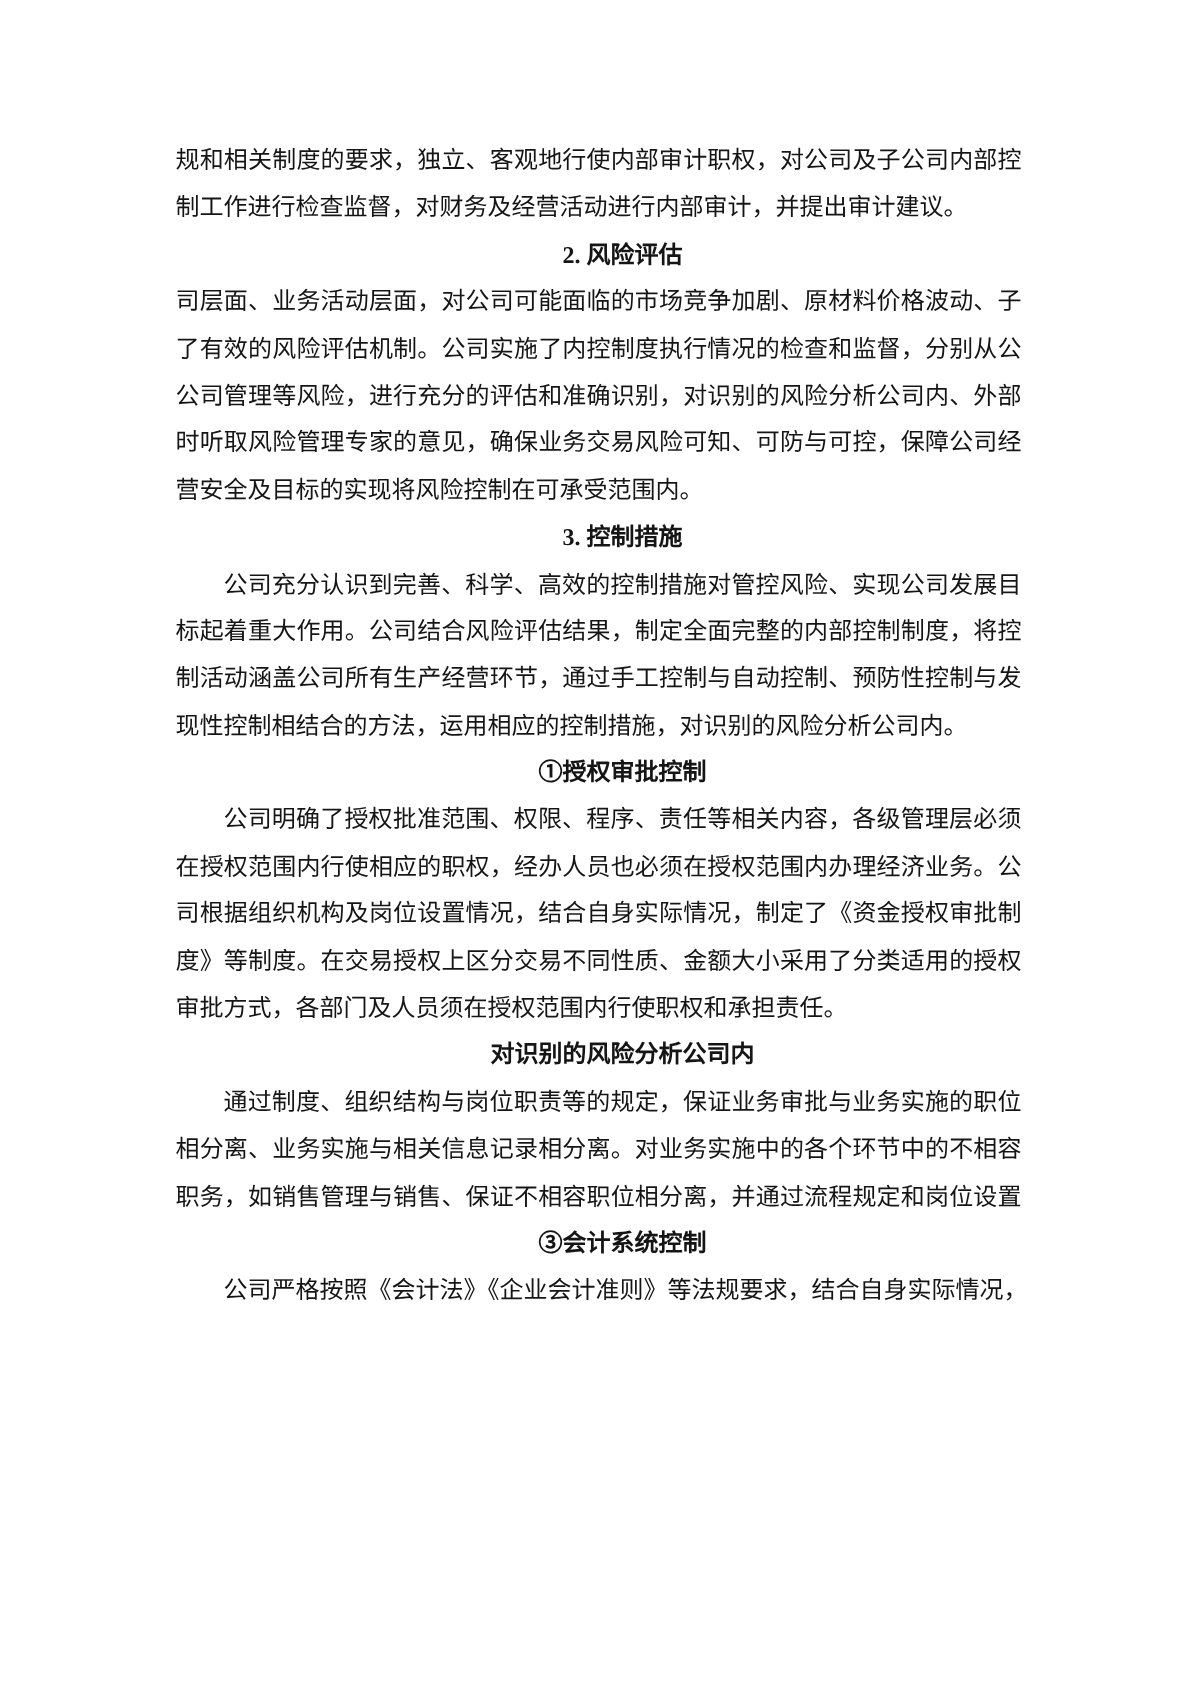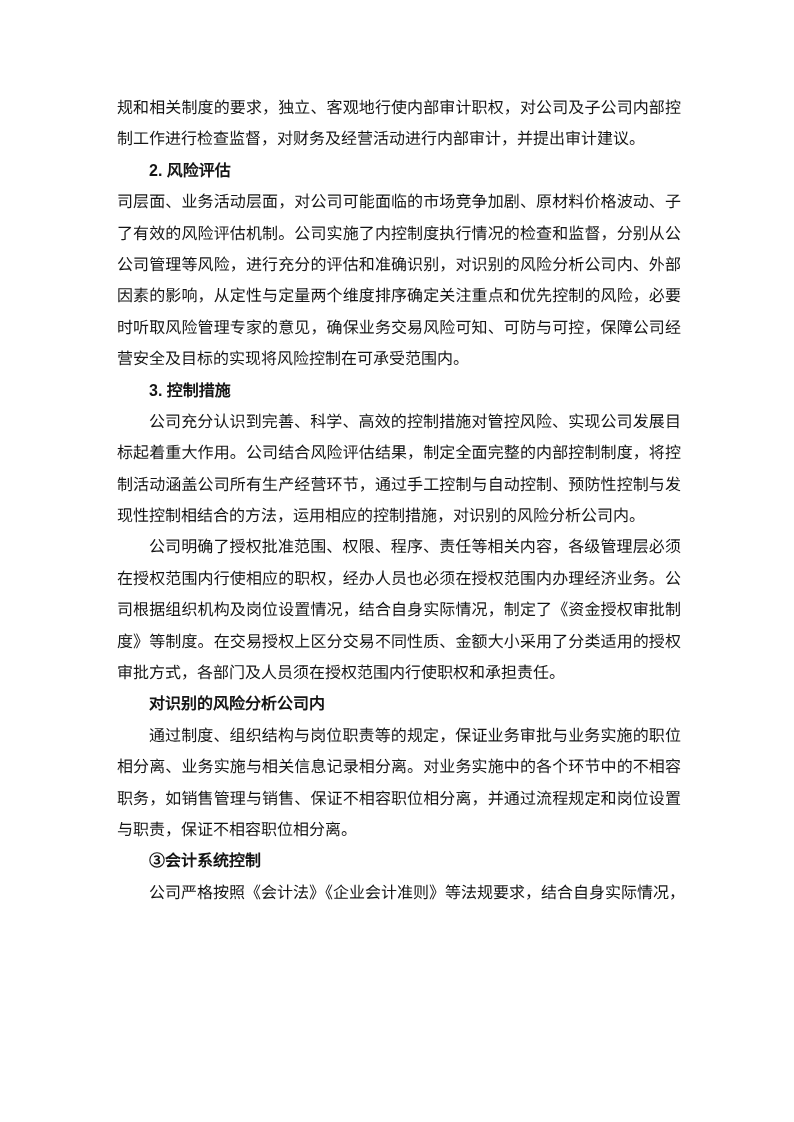--- a/index.html
+++ b/index.html
@@ -7,21 +7,21 @@
     margin: 0;
     padding: 0;
     background: #ffffff;
   }
   .page {
     position: relative;
     width: 794px;
     height: 1122px;
     background: #ffffff;
     overflow: hidden;
-    font-family: Liberation Sans, sans-serif;
+    font-family: Liberation Serif, serif;
     color: #151515;
   }
   .doc-body {
     position: absolute;
     left: 117px;
     top: 92px;
     width: 564px;
   }
   .line {
     height: 31.4px;
@@ -33,47 +33,47 @@
   .line.fill {
     white-space: normal;
     text-align: justify;
     text-align-last: justify;
   }
   .line.indent {
     text-indent: 32px;
   }
   .line.bold {
     font-weight: bold;
+    text-align: center;
   }
 </style>
 </head>
 <body>
 
 <div class="page">
   <div class="doc-body">
       <div class="line fill">规和相关制度的要求，独立、客观地行使内部审计职权，对公司及子公司内部控</div>
       <div class="line">制工作进行检查监督，对财务及经营活动进行内部审计，并提出审计建议。</div>
       <div class="line indent bold">2. 风险评估</div>
       <div class="line fill">司层面、业务活动层面，对公司可能面临的市场竞争加剧、原材料价格波动、子</div>
       <div class="line fill">了有效的风险评估机制。公司实施了内控制度执行情况的检查和监督，分别从公</div>
       <div class="line fill">公司管理等风险，进行充分的评估和准确识别，对识别的风险分析公司内、外部</div>
-      <div class="line fill">因素的影响，从定性与定量两个维度排序确定关注重点和优先控制的风险，必要</div>
       <div class="line fill">时听取风险管理专家的意见，确保业务交易风险可知、可防与可控，保障公司经</div>
       <div class="line">营安全及目标的实现将风险控制在可承受范围内。</div>
       <div class="line indent bold">3. 控制措施</div>
       <div class="line fill indent">公司充分认识到完善、科学、高效的控制措施对管控风险、实现公司发展目</div>
       <div class="line fill">标起着重大作用。公司结合风险评估结果，制定全面完整的内部控制制度，将控</div>
       <div class="line fill">制活动涵盖公司所有生产经营环节，通过手工控制与自动控制、预防性控制与发</div>
       <div class="line">现性控制相结合的方法，运用相应的控制措施，对识别的风险分析公司内。</div>
+      <div class="line indent bold">①授权审批控制</div>
       <div class="line fill indent">公司明确了授权批准范围、权限、程序、责任等相关内容，各级管理层必须</div>
       <div class="line fill">在授权范围内行使相应的职权，经办人员也必须在授权范围内办理经济业务。公</div>
       <div class="line fill">司根据组织机构及岗位设置情况，结合自身实际情况，制定了《资金授权审批制</div>
       <div class="line fill">度》等制度。在交易授权上区分交易不同性质、金额大小采用了分类适用的授权</div>
       <div class="line">审批方式，各部门及人员须在授权范围内行使职权和承担责任。</div>
       <div class="line indent bold">对识别的风险分析公司内</div>
       <div class="line fill indent">通过制度、组织结构与岗位职责等的规定，保证业务审批与业务实施的职位</div>
       <div class="line fill">相分离、业务实施与相关信息记录相分离。对业务实施中的各个环节中的不相容</div>
       <div class="line fill">职务，如销售管理与销售、保证不相容职位相分离，并通过流程规定和岗位设置</div>
-      <div class="line">与职责，保证不相容职位相分离。</div>
       <div class="line indent bold">③会计系统控制</div>
       <div class="line indent">公司严格按照《会计法》《企业会计准则》等法规要求，结合自身实际情况，</div>
     </div>
 </div>
 
 </body></html>

